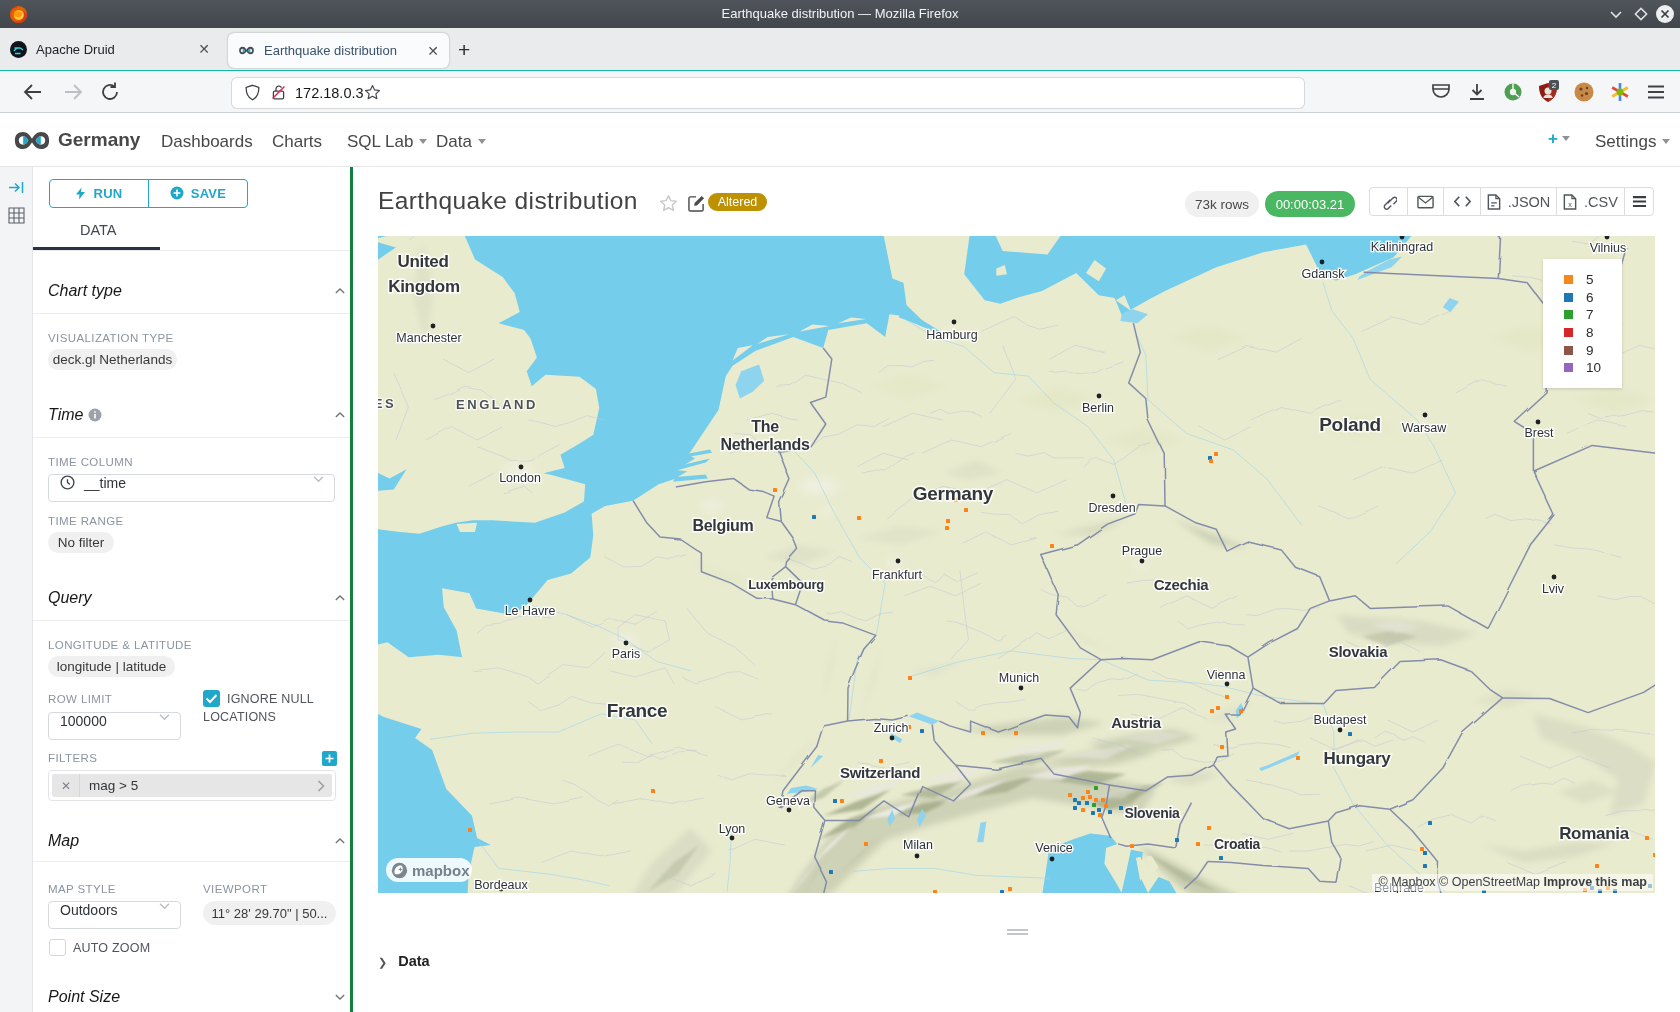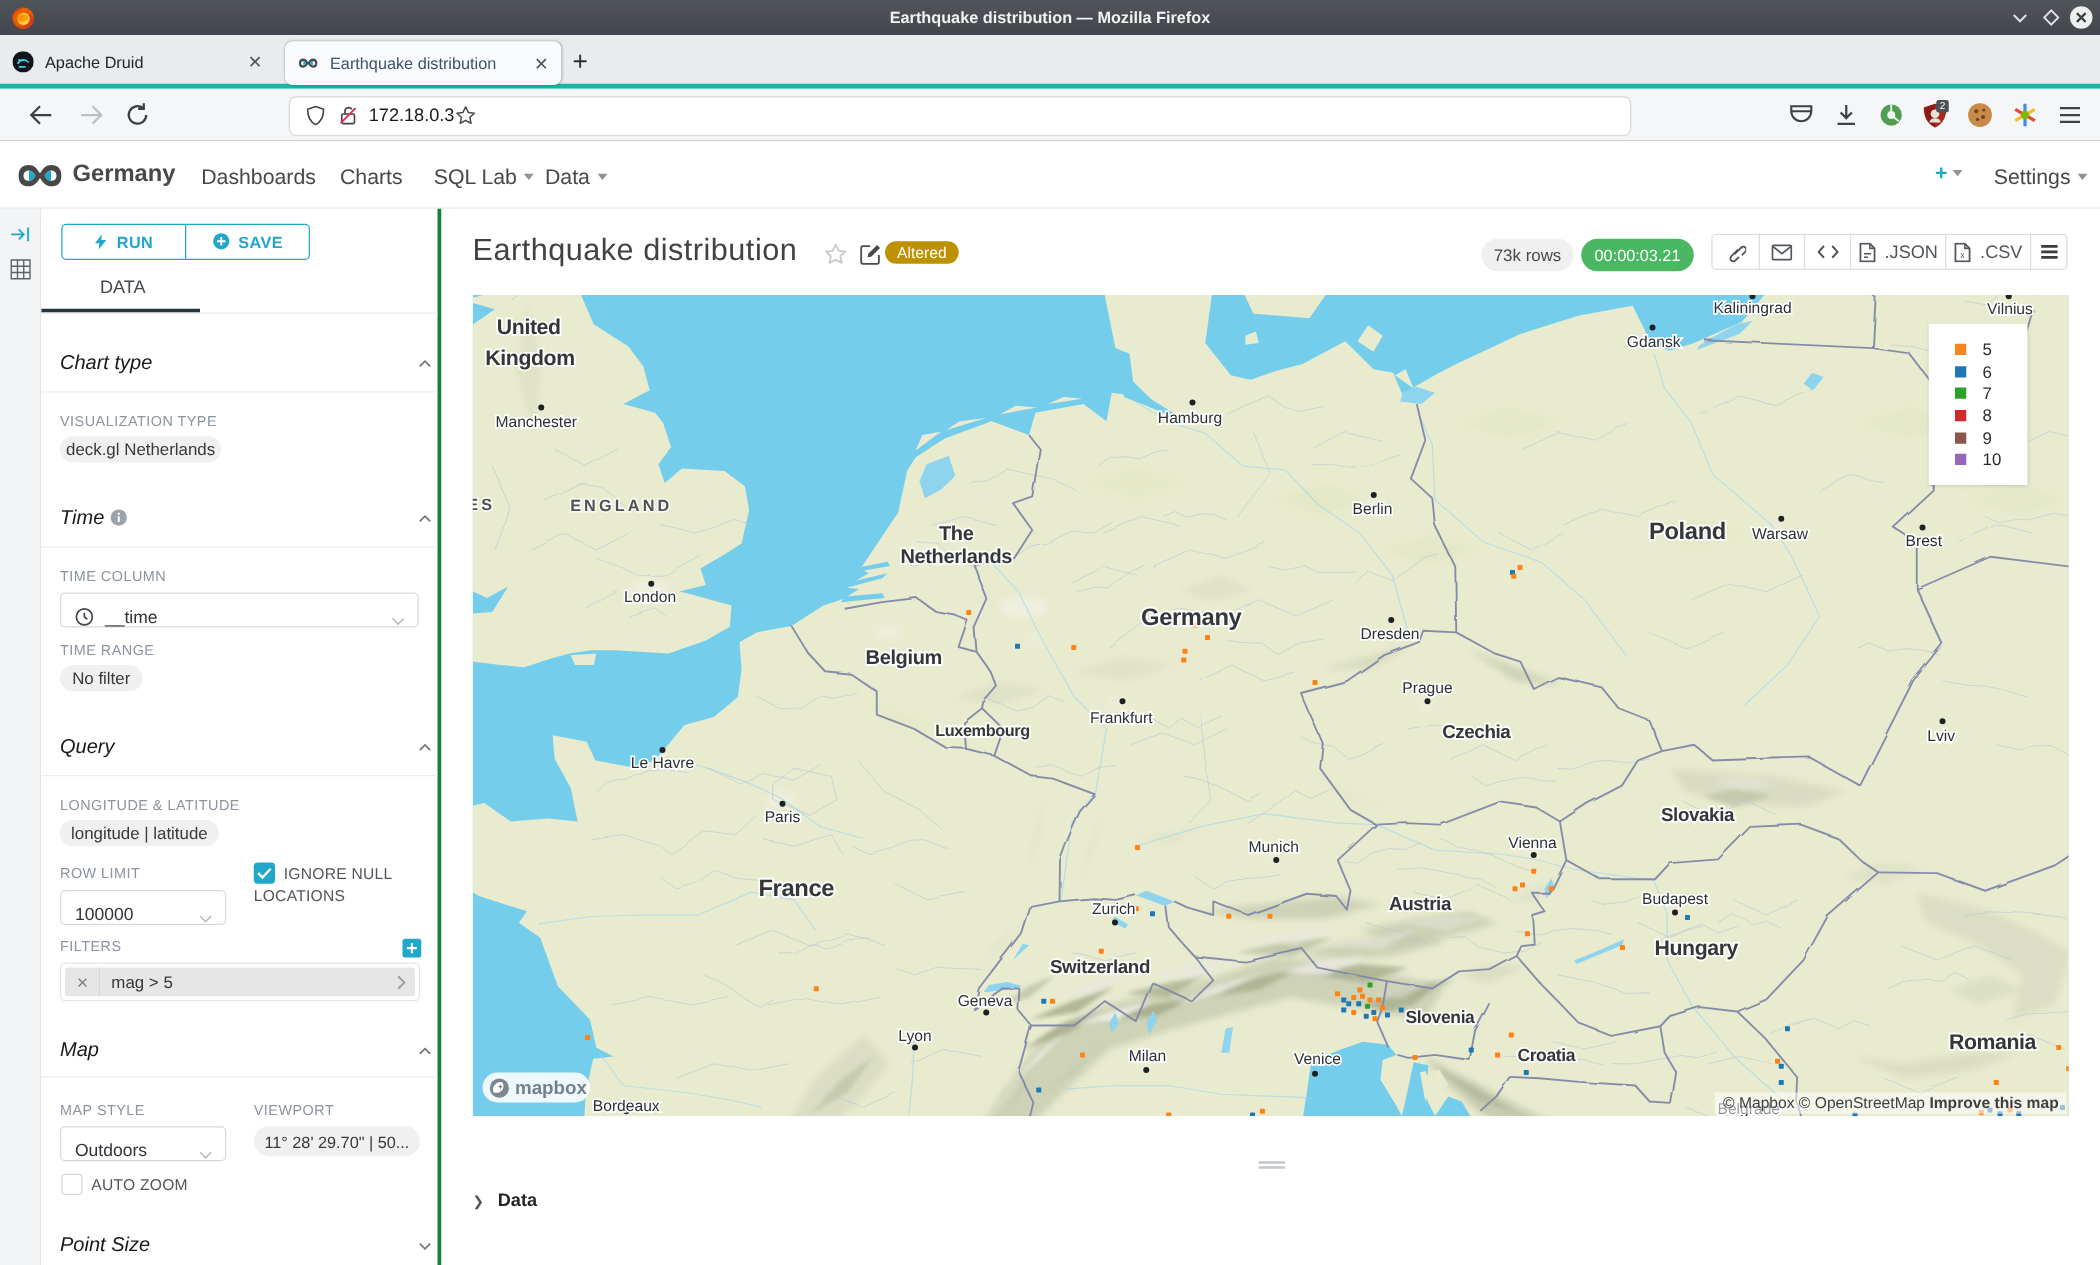--- a/index.html
+++ b/index.html
@@ -1,20 +1,20 @@
 <!DOCTYPE html>
 <html><head><meta charset="utf-8"><title>Earthquake distribution</title>
 <style>
 * { margin:0; padding:0; box-sizing:border-box; }
 body { width:1680px; height:1012px; font-family:"Liberation Sans", sans-serif; overflow:hidden; background:#fff; position:relative; }
 .abs { position:absolute; }
 
 #titlebar { left:0; top:0; width:1680px; height:28px; background:linear-gradient(#50555b,#42464c); }
-#titlebar .title { position:absolute; left:0; right:0; top:6px; text-align:center; color:#f2f3f4; font-size:13px;font-weight:bold; }
-#tabstrip { left:0; top:28px; width:1680px; height:43px; background:#e9ebed; border-bottom:4px solid #14b8a6; }
+#titlebar .title { position:absolute; left:0; right:0; top:6px; text-align:center; color:#f2f3f4; font-size:13px; }
+#tabstrip { left:0; top:28px; width:1680px; height:43px; background:#e9ebed; border-bottom:1px solid #14b8a6; }
 .tab-inactive { position:absolute; left:0; top:0; width:220px; height:42px; display:flex; align-items:center; padding-left:10px; }
 .tab-inactive .t { font-size:13px; color:#21242a; margin-left:9px; }
 .tab-active { position:absolute; left:228px; top:5px; width:221px; height:35px; background:#fafbfc; border-radius:6px; box-shadow:0 0 2px rgba(0,0,0,.35); display:flex; align-items:center; padding-left:10px; }
 .tab-active .t { font-size:13px; color:#39516b; margin-left:9px; font-weight:400; }
 .tclose { color:#4e5257; font-size:14px; margin-left:auto; margin-right:10px; }
 .newtab { position:absolute; left:458px; top:10px; font-size:21px; color:#2c2f33; font-weight:300; }
 #navbar { left:0; top:71px; width:1680px; height:42px; background:#f5f6f7; border-bottom:1px solid #cccfd3; }
 .navico { position:absolute; top:9px; width:24px; height:24px; }
 #urlbar { position:absolute; left:232px; top:6.5px; width:1072px; height:30px; background:#fff; border-radius:5px; box-shadow:0 0 0 1px rgba(0,0,0,.12); display:flex; align-items:center; }
 #urlbar .host { font-size:14.5px; color:#17181a; }
@@ -33,21 +33,21 @@
 .btngrp .b { flex:1; display:flex; align-items:center; justify-content:center; color:#20a7c9; font-size:13px; font-weight:700; letter-spacing:.3px; }
 .btngrp .b+.b { border-left:1.5px solid #20a7c9; }
 .tabdata { position:absolute; left:47px; top:55px; font-size:14.5px; color:#43484e; }
 .inkbar { position:absolute; left:0px; top:80px; width:127px; height:3px; background:#273245; }
 .tabline { position:absolute; left:0; top:82.5px; width:320px; height:1px; background:#ebebeb; }
 .sec { position:absolute; left:15px; font-size:16px; color:#181818;font-style:italic; }
 .chev { position:absolute; width:10px; height:10px; }
 .divider { position:absolute; left:0; width:320px; height:1px; background:#ededed; }
 .lbl { position:absolute; left:15px; font-size:11.5px; color:#8b94a0; letter-spacing:.4px;text-align:center; }
 .pill { position:absolute; background:#f0f0f0; border-radius:11px; font-size:13.5px; color:#383838; display:flex; align-items:center; justify-content:center; }
-.select { position:absolute; background:#fff; border:1px solid #d6d9dd; border-radius:4px; display:flex; align-items:flex-end; font-size:14px; color:#2f3337; }
+.select { position:absolute; background:#fff; border:1px solid #d6d9dd; border-radius:4px; display:flex; align-items:flex-start; font-size:14px; color:#2f3337; }
 .selchev { margin-left:auto; margin-right:10px; }
 .cb { position:absolute; width:17px; height:17px; border-radius:3px; }
 .cbtext { position:absolute; font-size:12.5px; color:#50555b; letter-spacing:.2px; }
 
 .h-title { position:absolute; left:24px; top:20px; font-size:24.5px; font-weight:500; color:#424242; letter-spacing:0.4px; }
 .hpill { position:absolute; border-radius:13px; font-size:13.5px; display:flex; align-items:center; justify-content:center; }
 .btnbar { position:absolute; top:20px; height:29px; border:1px solid #dadcdf; border-radius:4px; background:#fff; display:flex; align-items:center; }
 .btnbar .cell { height:100%; display:flex; align-items:center; justify-content:center; color:#51565c; }
 .btnbar .cell+.cell { border-left:1px solid #dadcdf; }
 

